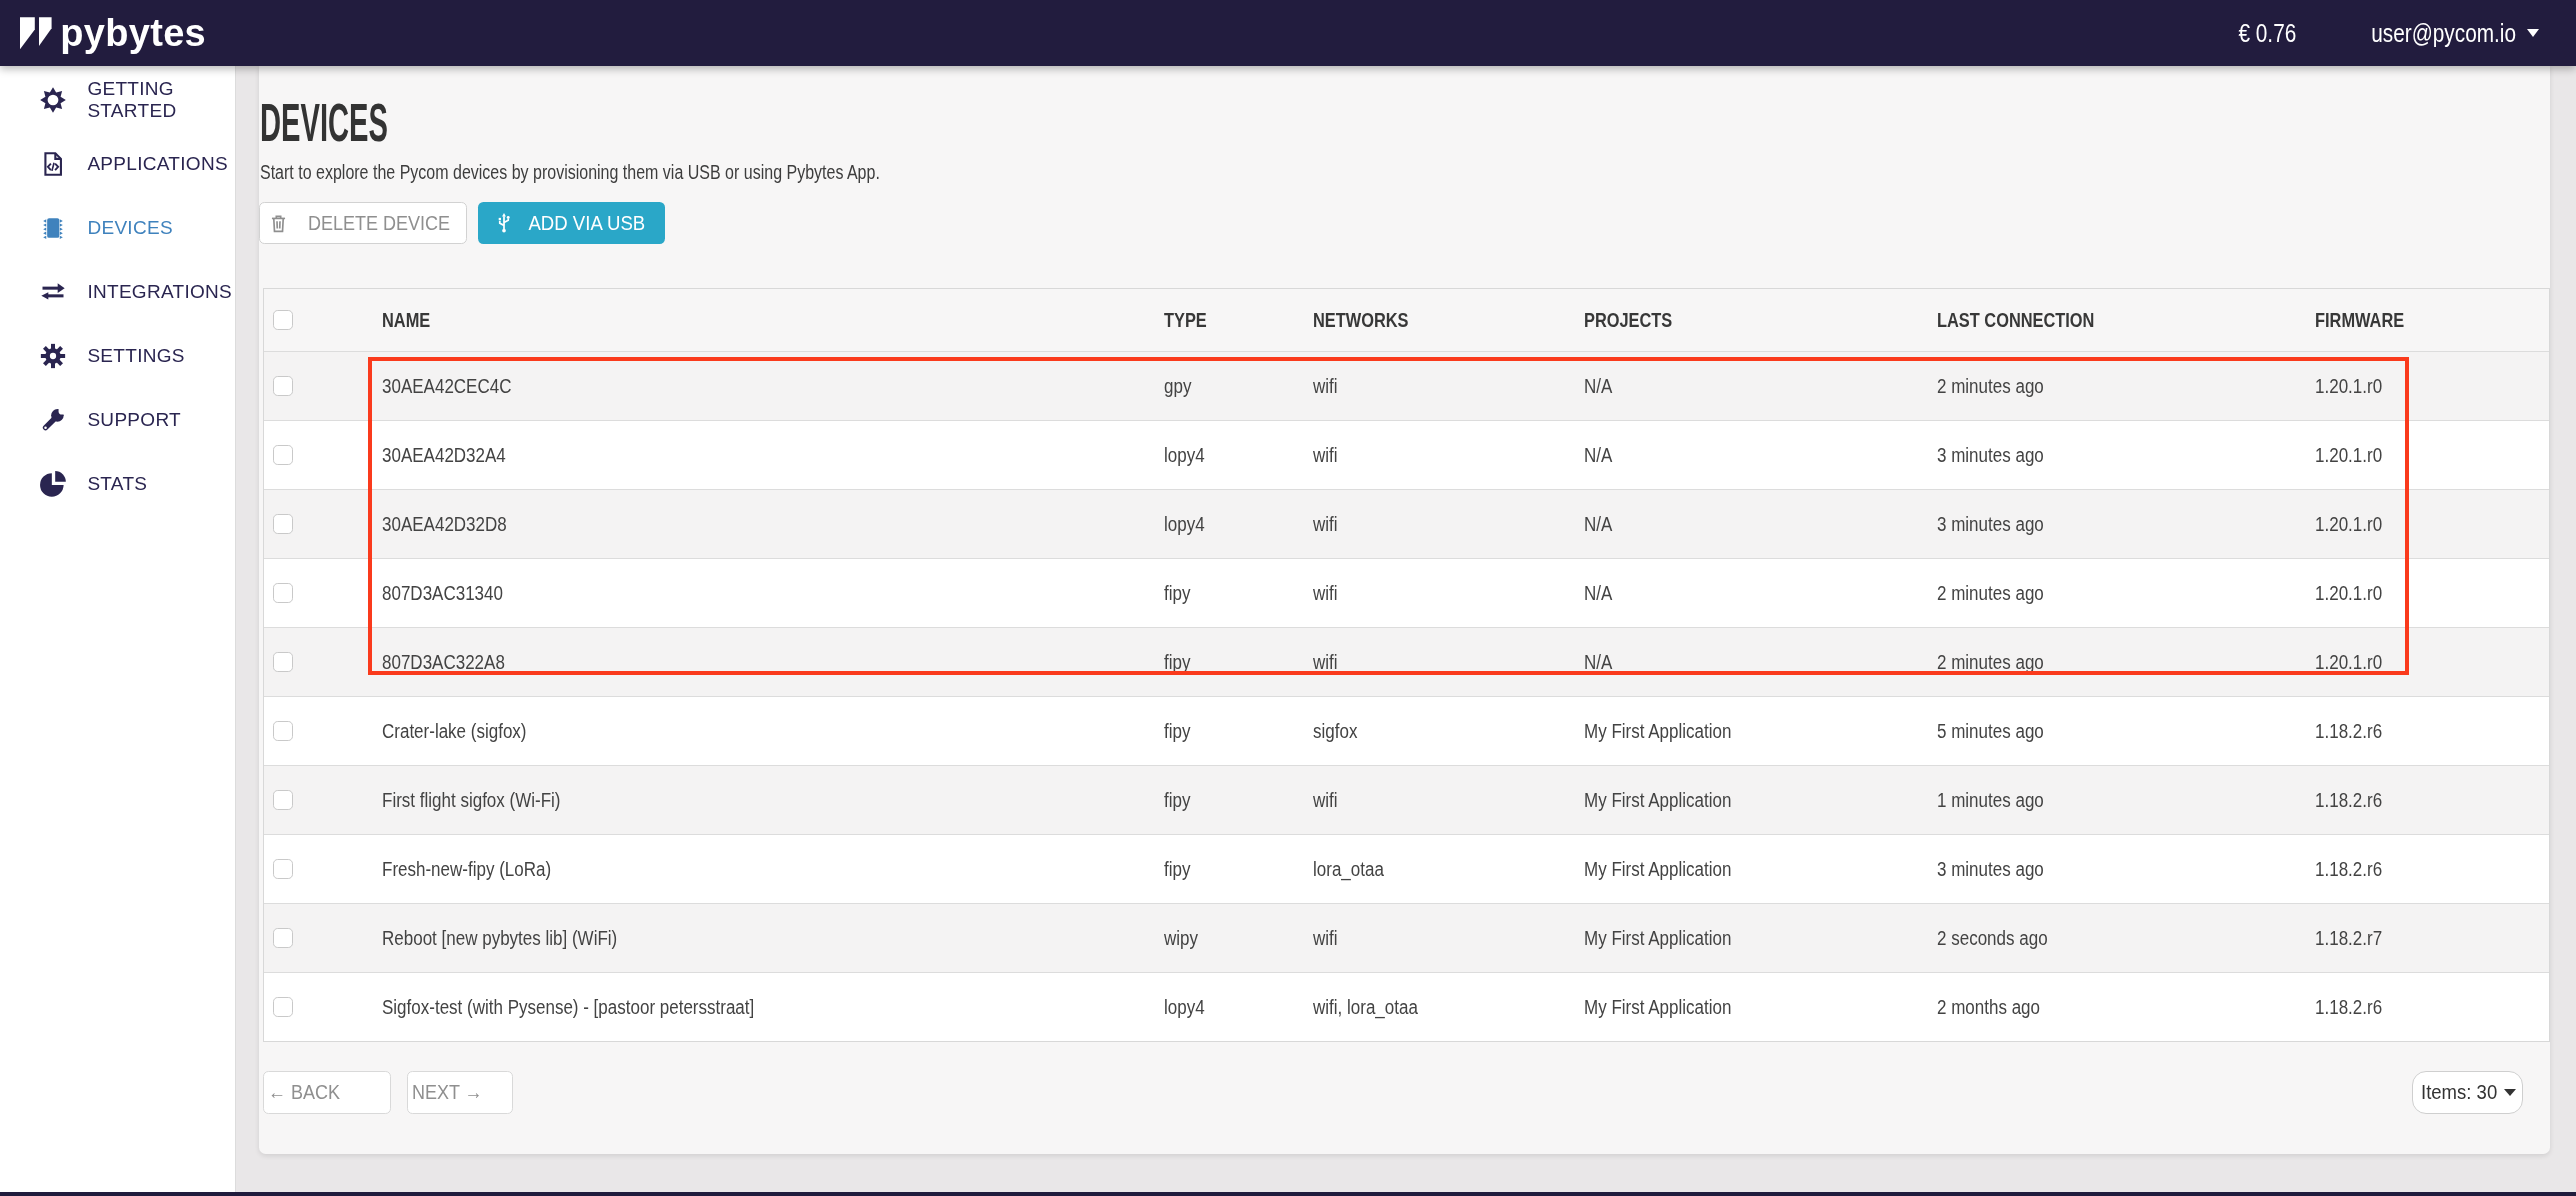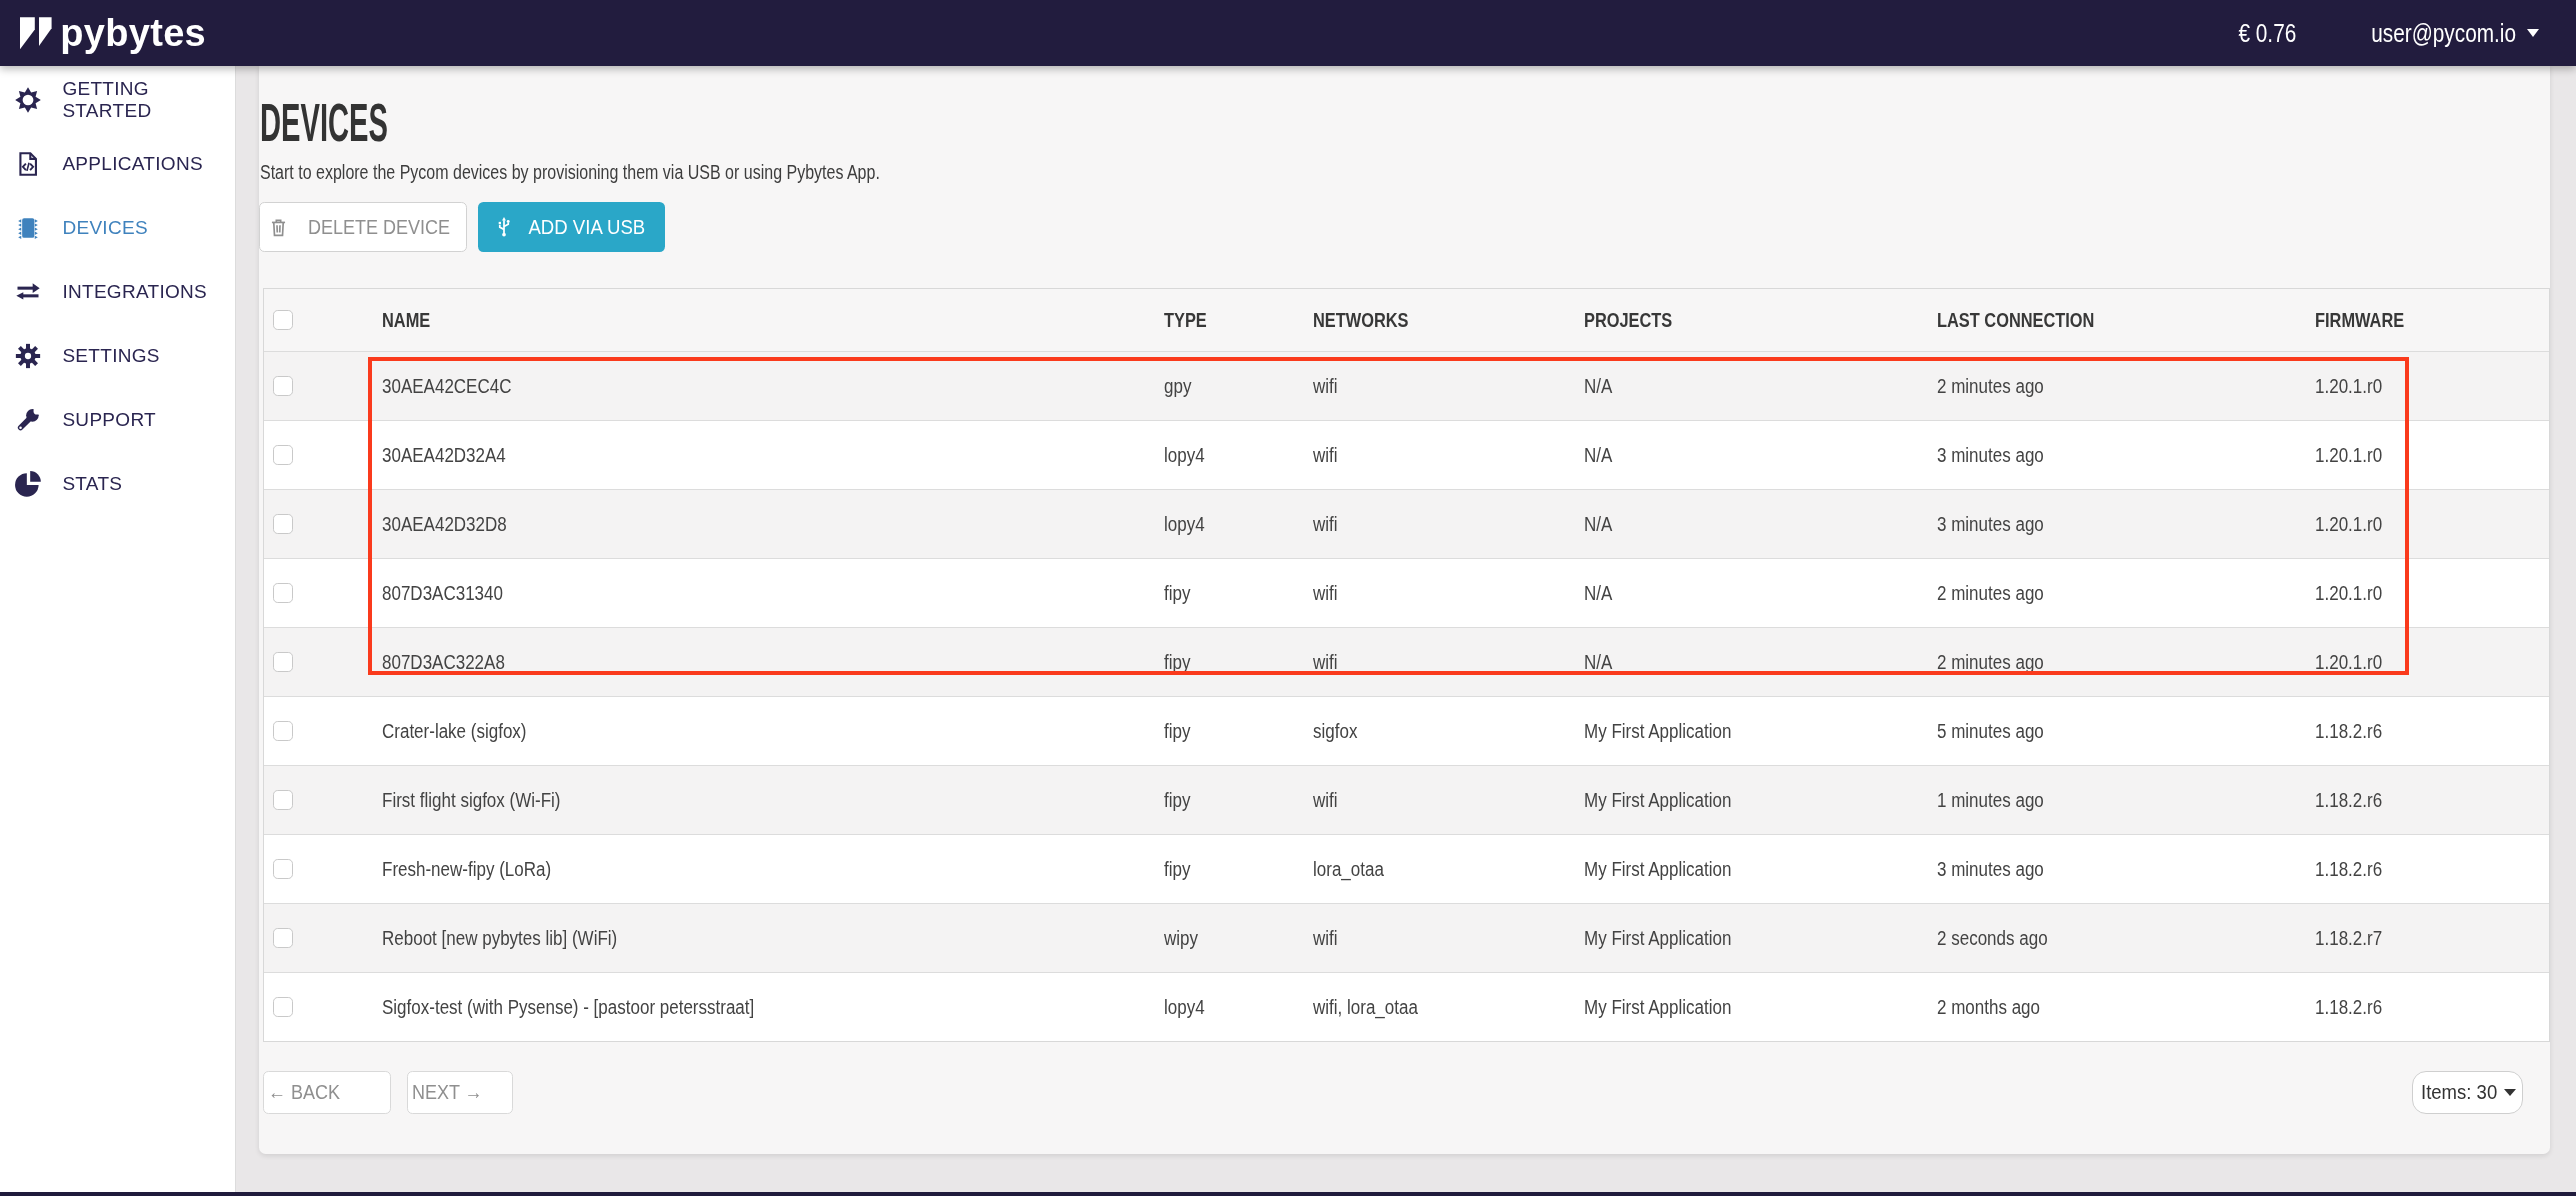--- a/index.html
+++ b/index.html
@@ -23,37 +23,37 @@
   .logo-text{color:#fff;font-size:38px;font-weight:bold;letter-spacing:0.3px;}
   .topbar-right{margin-left:auto;display:flex;align-items:flex-end;gap:39px;padding-right:17.5px;}
   .balance{color:#fff;font-size:26px;transform:scaleX(.8);transform-origin:right center;}
   .user-menu{display:flex;align-items:center;gap:10px;cursor:pointer;}
   .user-email{color:#fff;font-size:26px;transform:scaleX(.8);transform-origin:right center;}
   .caret{width:0;height:0;border-left:6.7px solid transparent;border-right:6.7px solid transparent;border-top:8px solid #fff;}
 
   
   .sidebar{position:absolute;left:0;top:66px;width:236px;height:1130px;background:#fff;
     border-right:1.3px solid var(--sep);z-index:10;}
-  .nav-item{height:64px;display:flex;align-items:center;padding-left:13.4px;cursor:pointer;color:var(--ink);}
+  .nav-item{height:64px;display:flex;align-items:center;padding-left:13.4px;cursor:pointer;color:var(--ink);margin-left:25px;}
   .nav-item:first-child{margin-top:2px;}
   .nav-item.active{color:var(--accent-blue);}
   .nav-icon{width:29.5px;height:29.5px;flex:0 0 29.5px;display:flex;align-items:center;justify-content:center;}
   .nav-icon svg{width:28px;height:28px;}
   .nav-label{margin-left:19.5px;font-size:19px;font-weight:500;letter-spacing:0.3px;}
 
   
   .card{position:absolute;left:259px;top:66px;width:2291px;height:1088px;background:var(--card-bg);
     border-radius:0 0 6.7px 6.7px;box-shadow:0 1.3px 5.4px rgba(0,0,0,.10);z-index:5;}
   .page-title{position:absolute;left:1.3px;top:30px;font-size:53px;line-height:53px;font-weight:700;
     color:#333;transform:scaleX(.55);transform-origin:left center;letter-spacing:0;white-space:nowrap;}
   .page-subtitle{position:absolute;left:1.3px;top:93px;font-size:20px;line-height:27px;color:#3d3d3d;
     transform:scaleX(.8);transform-origin:left center;white-space:nowrap;}
 
   .toolbar{position:absolute;left:0;top:136px;height:42px;}
-  .btn{display:inline-flex;align-items:center;justify-content:center;height:50px;border-radius:5.4px;cursor:pointer;}
+  .btn{display:inline-flex;align-items:center;justify-content:center;height:42px;border-radius:5.4px;cursor:pointer;}
   .btn-delete{position:absolute;left:0;top:0;width:208px;background:#fff;border:1.3px solid #d2d2d2;color:var(--gray-text);gap:10.7px;}
   .btn-delete .blabel{font-size:20px;transform:scaleX(.9);transform-origin:center;}
   .btn-delete svg{width:21px;height:21px;}
   .btn-add{position:absolute;left:219px;top:0;width:187px;background:var(--teal);border:none;color:#fff;gap:8.7px;}
   .btn-add .blabel{font-size:20px;font-weight:500;transform:scaleX(.93);transform-origin:center;}
   .btn-add svg{width:22px;height:22px;}
 
   
   .dtable{position:absolute;left:4px;top:222px;width:2287px;border:1.3px solid var(--line);background:#0ea5e9;}
   .trow{display:grid;grid-template-columns:118px 782px 149px 271px 353px 378px 232px;

